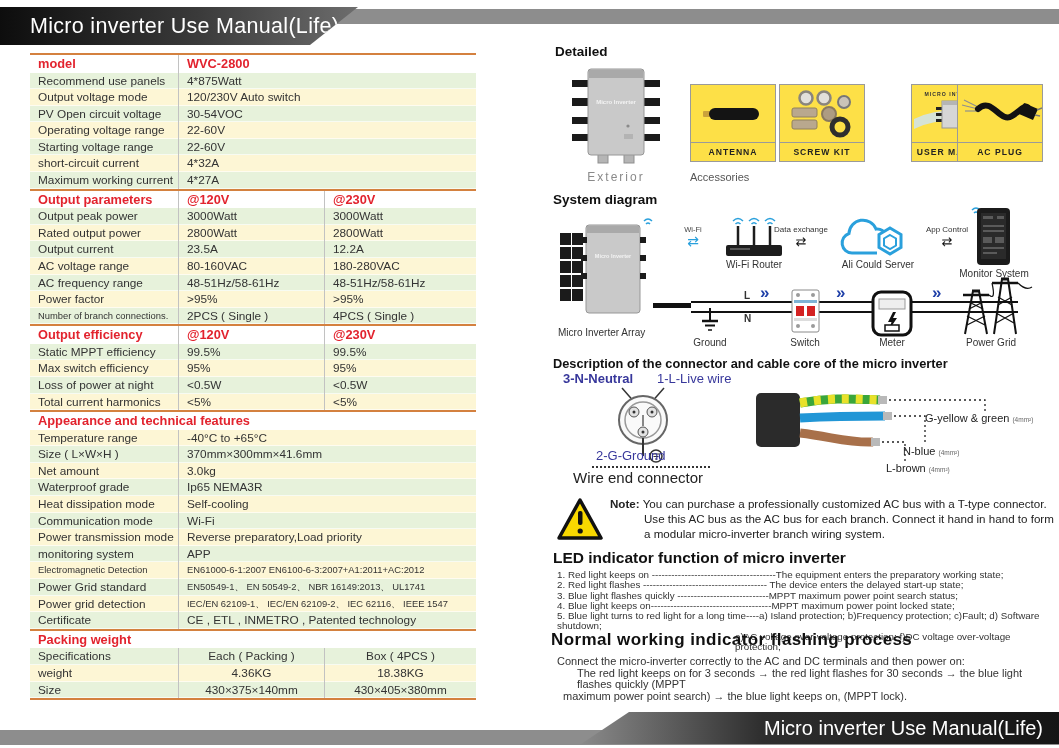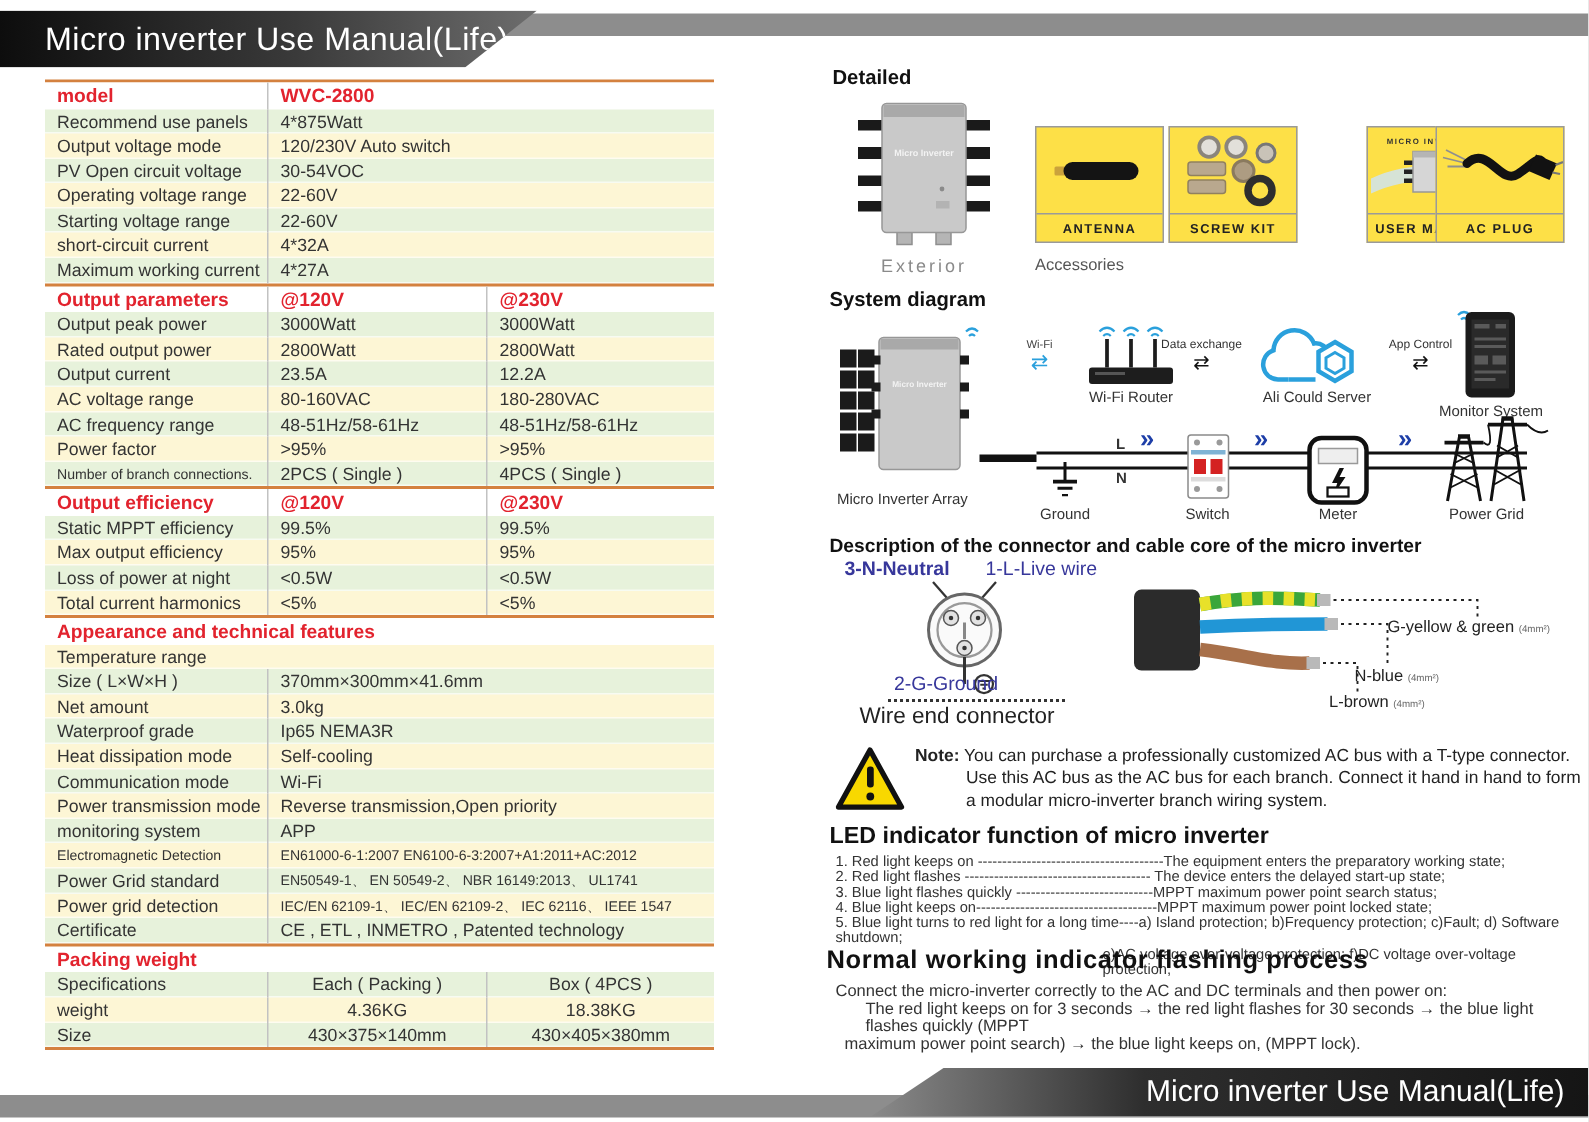--- a/index.html
+++ b/index.html
@@ -146,39 +146,40 @@
         <div class="cell">Output efficiency</div>
         <div class="cell v">@120V</div>
         <div class="cell v">@230V</div>
       </div>
       <div class="trow cols3 row-g">
         <div class="cell">Static MPPT efficiency</div>
         <div class="cell v">99.5%</div>
         <div class="cell v">99.5%</div>
       </div>
       <div class="trow cols3 row-y">
-        <div class="cell">Max output efficiency</div>
+        <div class="cell">Max switch efficiency</div>
         <div class="cell v">95%</div>
         <div class="cell v">95%</div>
       </div>
       <div class="trow cols3 row-g">
         <div class="cell">Loss of power at night</div>
         <div class="cell v">&lt;0.5W</div>
         <div class="cell v">&lt;0.5W</div>
       </div>
       <div class="trow cols3 row-y">
         <div class="cell">Total current harmonics</div>
         <div class="cell v">&lt;5%</div>
         <div class="cell v">&lt;5%</div>
       </div>
       <div class="trow sec-head cols1">
         <div class="cell">Appearance and technical features</div>
       </div>
       <div class="trow cols2 row-y">
         <div class="cell">Temperature range</div>
+        <div class="cell v">-40°C to +65°C</div>
       </div>
       <div class="trow cols2 row-g">
         <div class="cell">Size ( L×W×H )</div>
         <div class="cell v">370mm×300mm×41.6mm</div>
       </div>
       <div class="trow cols2 row-y">
         <div class="cell">Net amount</div>
         <div class="cell v">3.0kg</div>
       </div>
       <div class="trow cols2 row-g">
@@ -188,21 +189,21 @@
       <div class="trow cols2 row-y">
         <div class="cell">Heat dissipation mode</div>
         <div class="cell v">Self-cooling</div>
       </div>
       <div class="trow cols2 row-g">
         <div class="cell">Communication mode</div>
         <div class="cell v">Wi-Fi</div>
       </div>
       <div class="trow cols2 row-y">
         <div class="cell">Power transmission mode</div>
-        <div class="cell v">Reverse transmission,Open priority</div>
+        <div class="cell v">Reverse preparatory,Load priority</div>
       </div>
       <div class="trow cols2 row-g">
         <div class="cell">monitoring system</div>
         <div class="cell v">APP</div>
       </div>
       <div class="trow cols2 row-y">
         <div class="cell small">Electromagnetic Detection</div>
         <div class="cell v small">EN61000-6-1:2007 EN6100-6-3:2007+A1:2011+AC:2012</div>
       </div>
       <div class="trow cols2 row-g">

